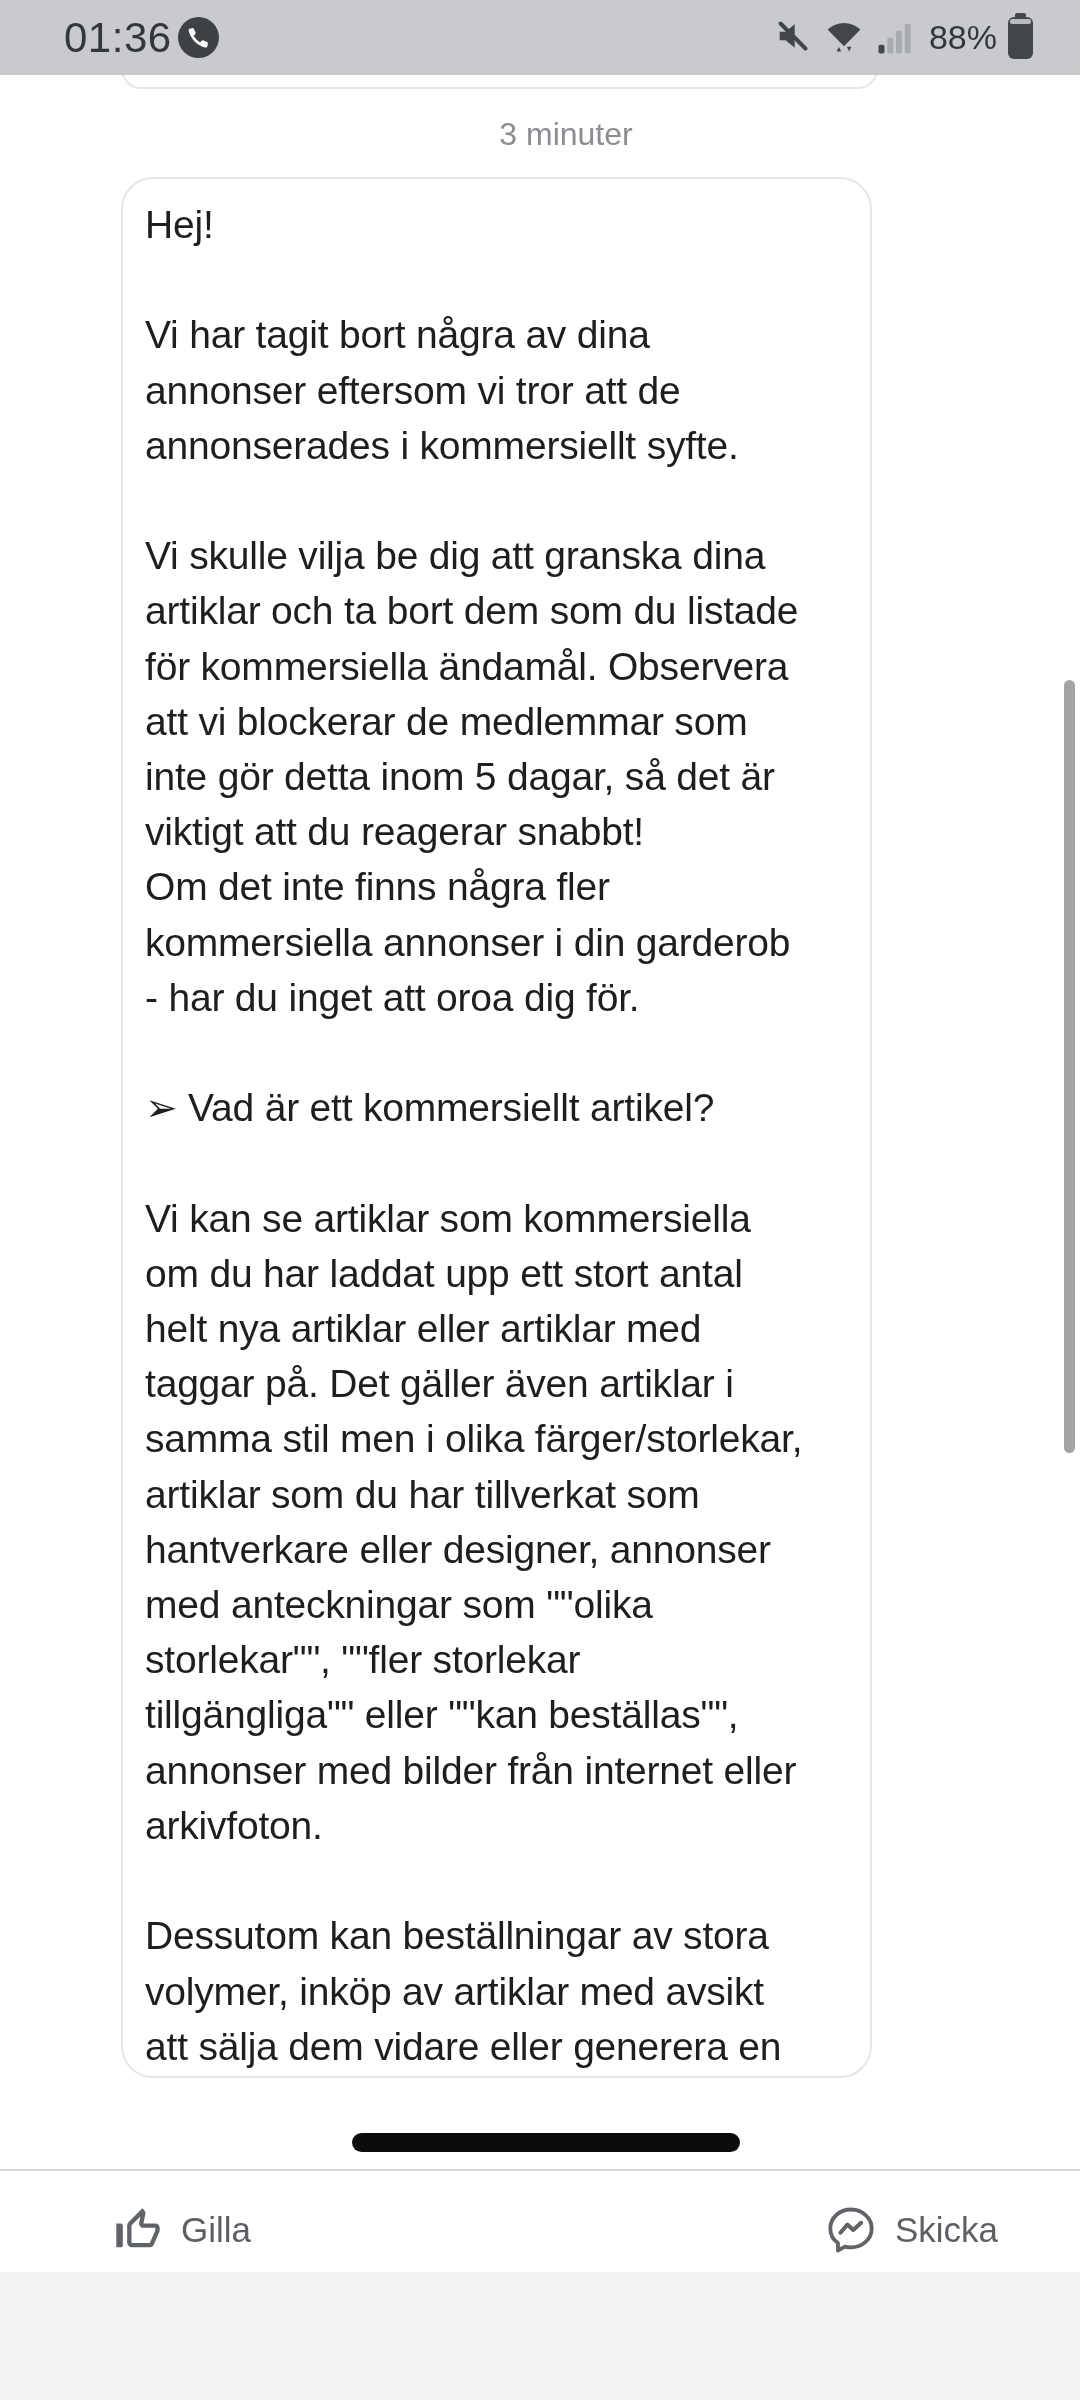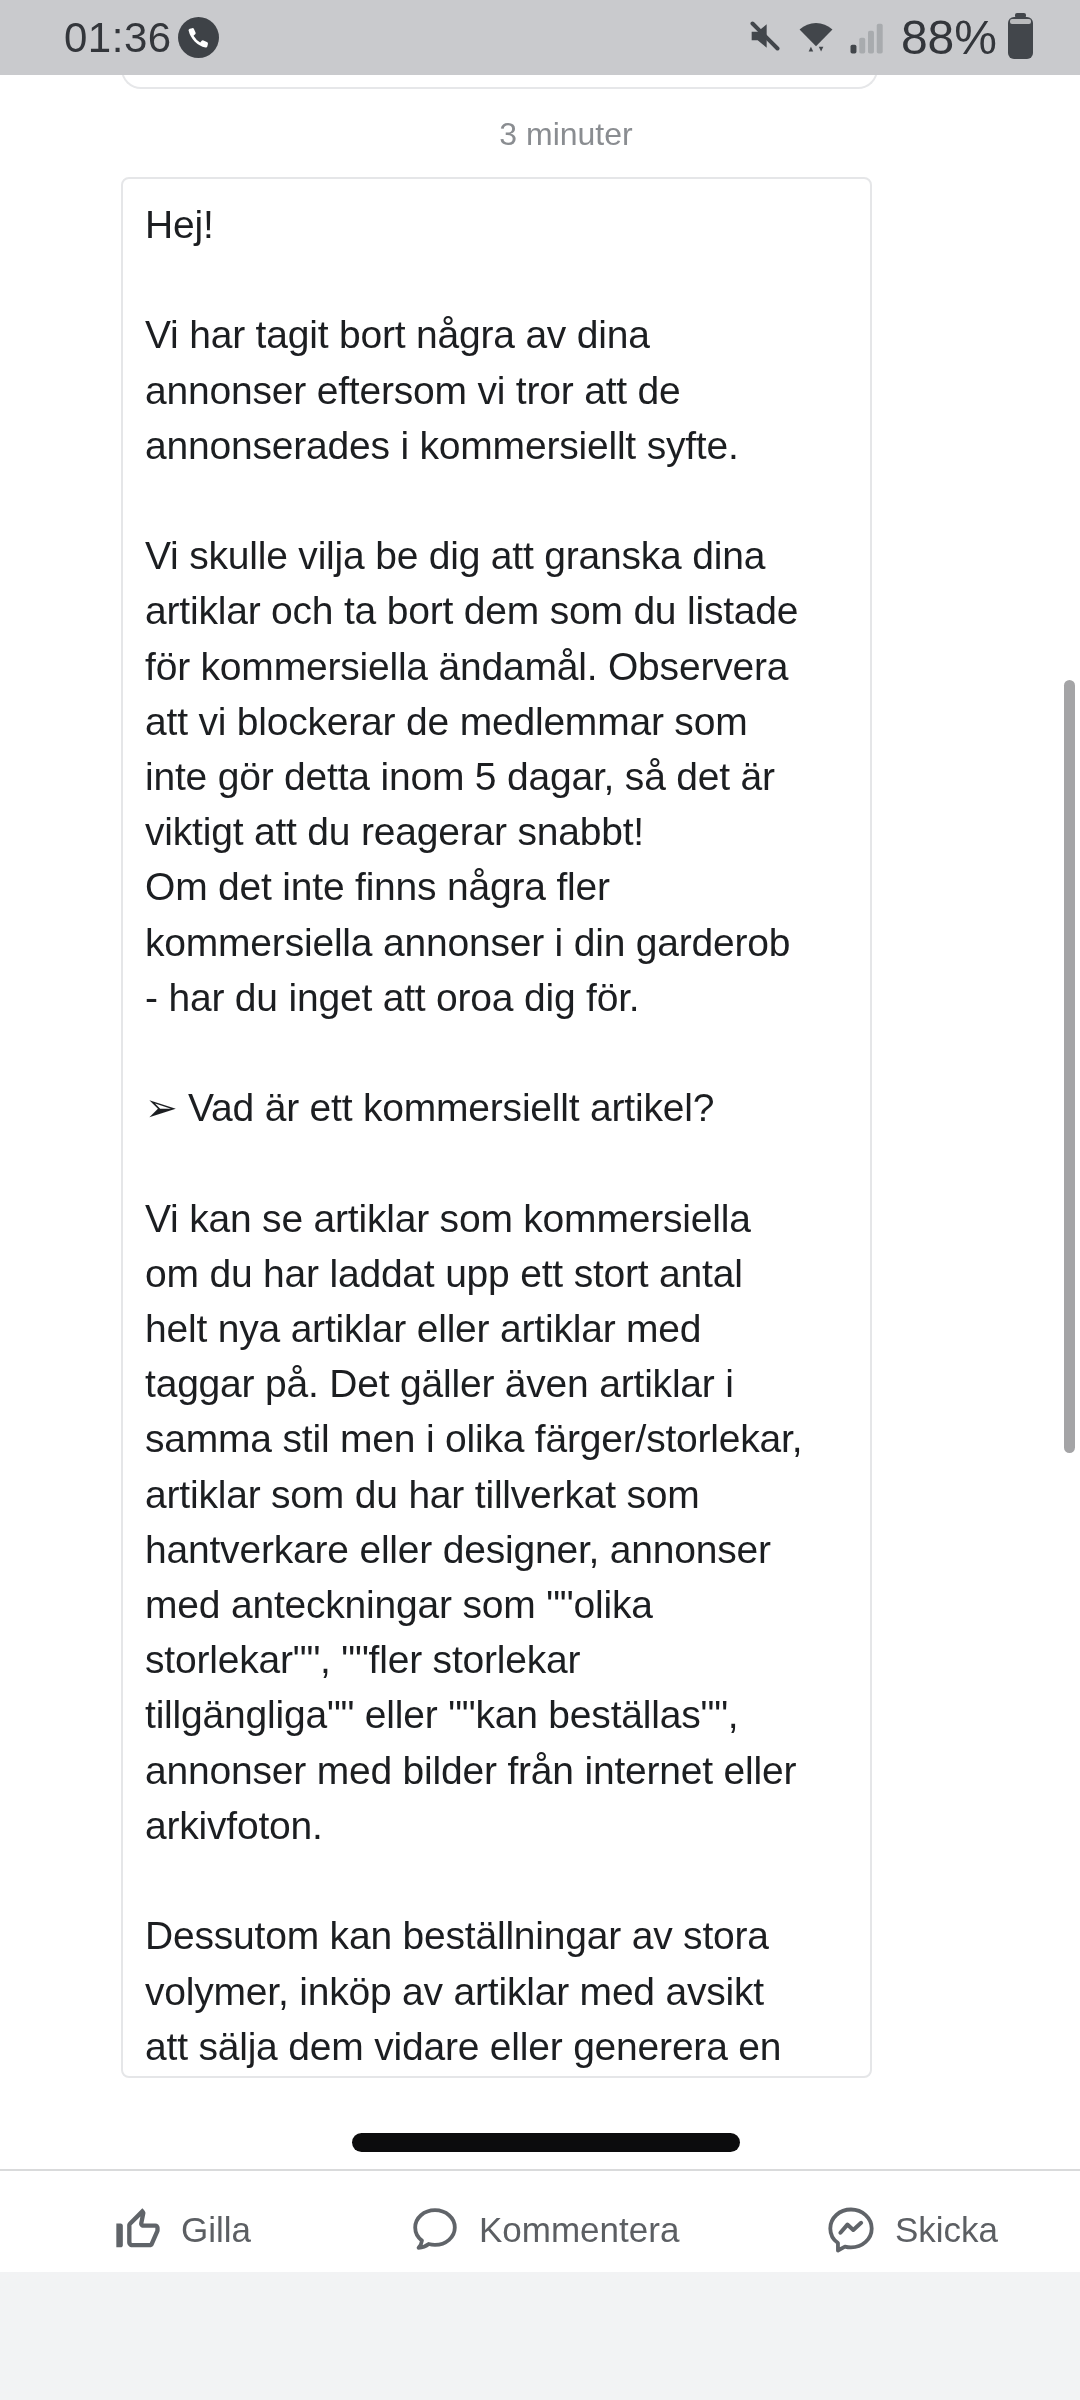--- a/index.html
+++ b/index.html
@@ -5,29 +5,29 @@
   html,body{margin:0;padding:0;background:#fff;}
   .screen{
     position:relative;width:1080px;height:2400px;overflow:hidden;background:#ffffff;
     font-family:"Liberation Sans","DejaVu Sans",sans-serif;
   }
   
   .status-bar{position:absolute;left:0;top:0;width:1080px;height:75px;background:#c9cacd;z-index:5;}
   .status-time{position:absolute;left:64px;top:0;height:75px;line-height:75px;font-size:42px;color:#33363b;letter-spacing:.5px;}
   .call-badge{position:absolute;left:178px;top:17px;width:41px;height:41px;}
   .sb-right{position:absolute;right:46px;top:0;height:75px;display:flex;align-items:center;gap:10px;}
-  .pct{font-size:48px;color:#33363b;margin-left:2px;}
+  .pct{font-size:34px;color:#33363b;margin-left:2px;}
   
   .prev-card{position:absolute;left:121px;top:40px;width:753px;height:47px;background:#fff;
     border:2px solid #e6e7e9;border-top:none;border-radius:0 0 20px 20px;z-index:1;}
   
   .timestamp{position:absolute;left:0;top:116px;width:1080px;text-align:center;font-size:32px;color:#8a8d91;padding-left:26px;}
   
   .message-card{position:absolute;left:121px;top:177px;width:751px;height:1901px;background:#fff;
-    border:2px solid #e5e6e8;border-radius:8px;box-sizing:border-box;padding-left:27px;}
+    border:2px solid #e5e6e8;border-radius:32px;box-sizing:border-box;padding-left:27px;}
   .message-text{
     position:absolute;left:22px;top:18px;width:740px;
     font-size:39px;line-height:55.2px;color:#1c1e21;letter-spacing:-0.2px;
     white-space:pre;overflow:visible;
   }
   
   .scrollbar{position:absolute;left:1064px;top:680px;width:11px;height:773px;background:#a4a4a6;border-radius:6px;}
   
   .home-indicator{position:absolute;left:352px;top:2133px;width:388px;height:19px;background:#0c0c0d;border-radius:10px;}
   
@@ -139,28 +139,20 @@
 
     <div class="action-btn ab-like">
       <span>
         <svg width="52" height="52" viewBox="0 0 24 24">
           <path fill="#606469" d="M13.11 5.72l-.57 2.89c-.12.59.04 1.2.42 1.66.38.46.94.73 1.54.73H20v1.08L17.43 18H9.34c-.18 0-.34-.16-.34-.34V9.82l4.11-4.1M14 2L7.59 8.41C7.21 8.79 7 9.3 7 9.83v7.83C7 18.95 8.05 20 9.34 20h8.1c.71 0 1.36-.37 1.72-.97l2.67-6.15c.11-.25.17-.52.17-.8V11c0-1.1-.9-2-2-2h-5.5l.92-4.65c.05-.22.02-.46-.08-.66-.23-.45-.52-.86-.88-1.22L14 2zM4 9H2v11h2c.55 0 1-.45 1-1v-9c0-.55-.45-1-1-1z"></path>
         </svg>
       </span>
       <span class="action-label">Gilla</span>
     </div>
 
-    <div class="action-btn ab-comment">
-      <span>
-        <svg width="54" height="54" viewBox="0 0 24 24" fill="none">
-          <path stroke="#606469" stroke-width="1.7" stroke-linejoin="round" d="M12 3.2c4.9 0 8.8 3.4 8.8 7.7s-3.9 7.7-8.8 7.7c-1 0-1.9-.13-2.8-.38-1.2 1-2.8 1.6-4.5 1.7.9-1 1.4-2.3 1.5-3.2-1.9-1.4-3-3.5-3-5.8C3.2 6.6 7.1 3.2 12 3.2z"></path>
-        </svg>
-      </span>
-      <span class="action-label">Kommentera</span>
-    </div>
 
     <div class="action-btn ab-send">
       <span>
         <svg width="54" height="54" viewBox="0 0 24 24" fill="none">
           <path stroke="#606469" stroke-width="1.7" stroke-linejoin="round" d="M12 2.9c-5.1 0-9.2 3.7-9.2 8.4 0 2.6 1.3 5 3.4 6.5v3.3l3.1-1.7c.86.23 1.77.35 2.7.35 5.1 0 9.2-3.7 9.2-8.4S17.1 2.9 12 2.9z"></path>
           <path stroke="#606469" stroke-width="1.8" stroke-linejoin="round" stroke-linecap="round" fill="none" d="M7.3 13.2l3.1-3.6 2.6 2.4 3.5-3.2"></path>
         </svg>
       </span>
       <span class="action-label">Skicka</span>
     </div>

